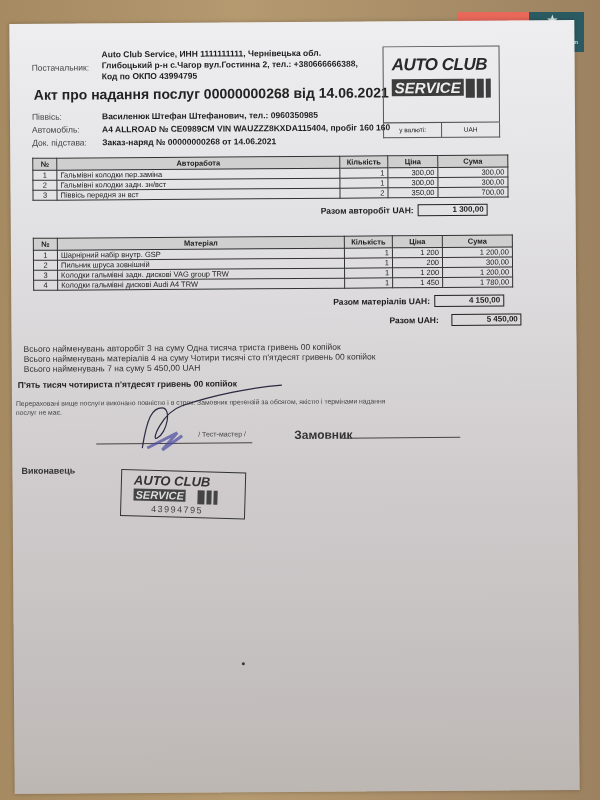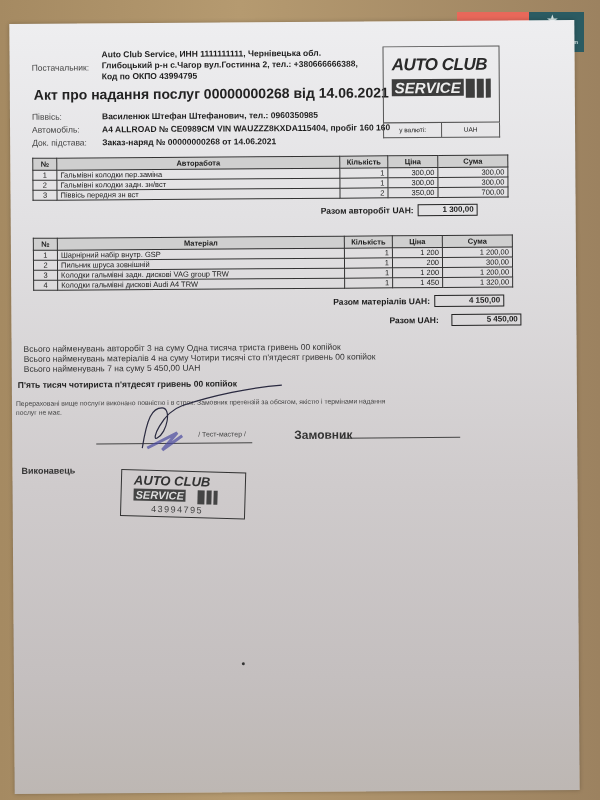--- a/index.html
+++ b/index.html
@@ -130,21 +130,21 @@
         <td class="n">3</td>
         <td>Піввісь передня зн вст</td>
         <td class="r">2</td>
         <td class="r">350,00</td>
         <td class="r">700,00</td>
       </tr>
     </tbody>
   </table>
   <div class="abs total-row" style="left:310px;top:183px;">
     <span style="margin-right:4px;">Разом автоpобіт UAH:</span>
-    <span class="total-box" style="width:60px;">1 300,00</span>
+    <span class="total-box" style="width:70px;">1 300,00</span>
   </div>
 
   <table class="abs grid" style="left:22px;top:214px;width:480px;">
     <thead>
       <tr>
         <th style="width:24px">№</th>
         <th>Матеріал</th>
         <th style="width:48px">Кількість</th>
         <th style="width:50px">Ціна</th>
         <th style="width:70px">Сума</th>
@@ -170,21 +170,21 @@
         <td>Колодки гальмівні задн. дискові VAG group TRW</td>
         <td class="r">1</td>
         <td class="r">1 200</td>
         <td class="r">1 200,00</td>
       </tr>
       <tr>
         <td class="n">4</td>
         <td>Колодки гальмівні дискові Audi A4 TRW</td>
         <td class="r">1</td>
         <td class="r">1 450</td>
-        <td class="r">1 320,00</td>
+        <td class="r">1 780,00</td>
       </tr>
     </tbody>
   </table>
   <div class="abs total-row" style="left:322px;top:274px;">
     <span style="margin-right:4px;">Разом матеріалів UAH:</span>
     <span class="total-box" style="width:70px;">4 150,00</span>
   </div>
 
   <div class="abs total-row" style="left:378px;top:293px;">
     <span style="margin-right:13px;">Разом UAH:</span>

